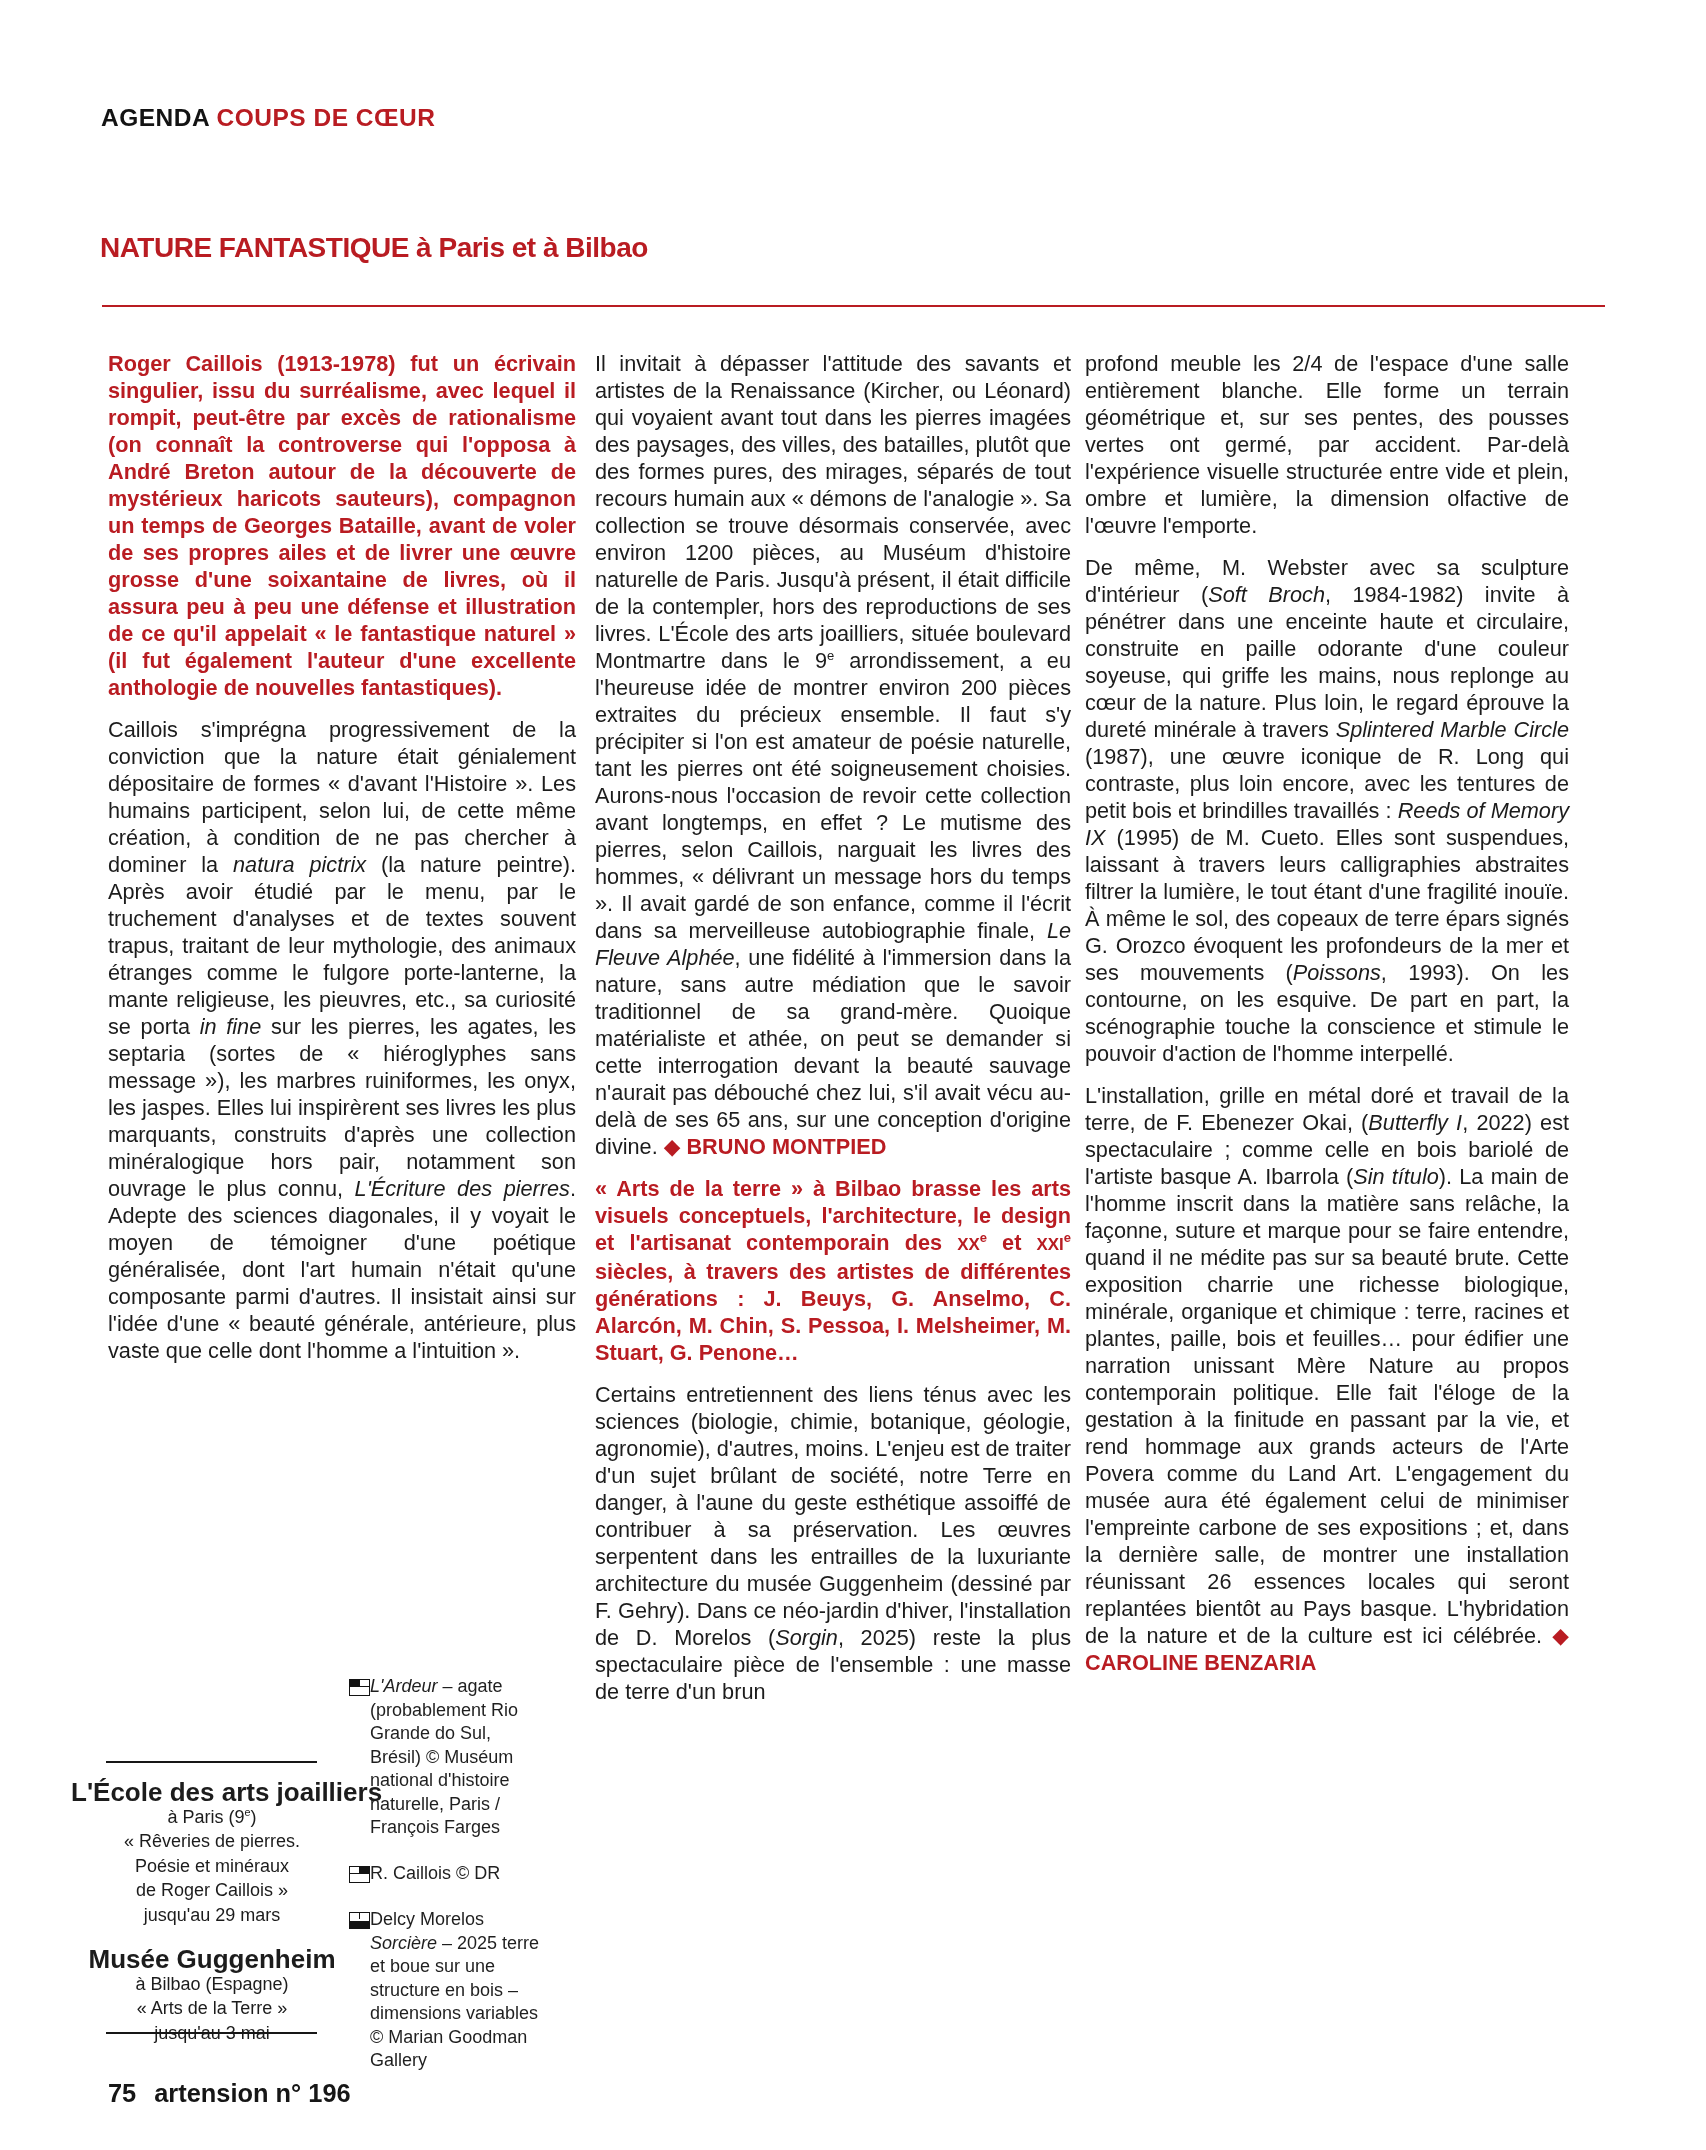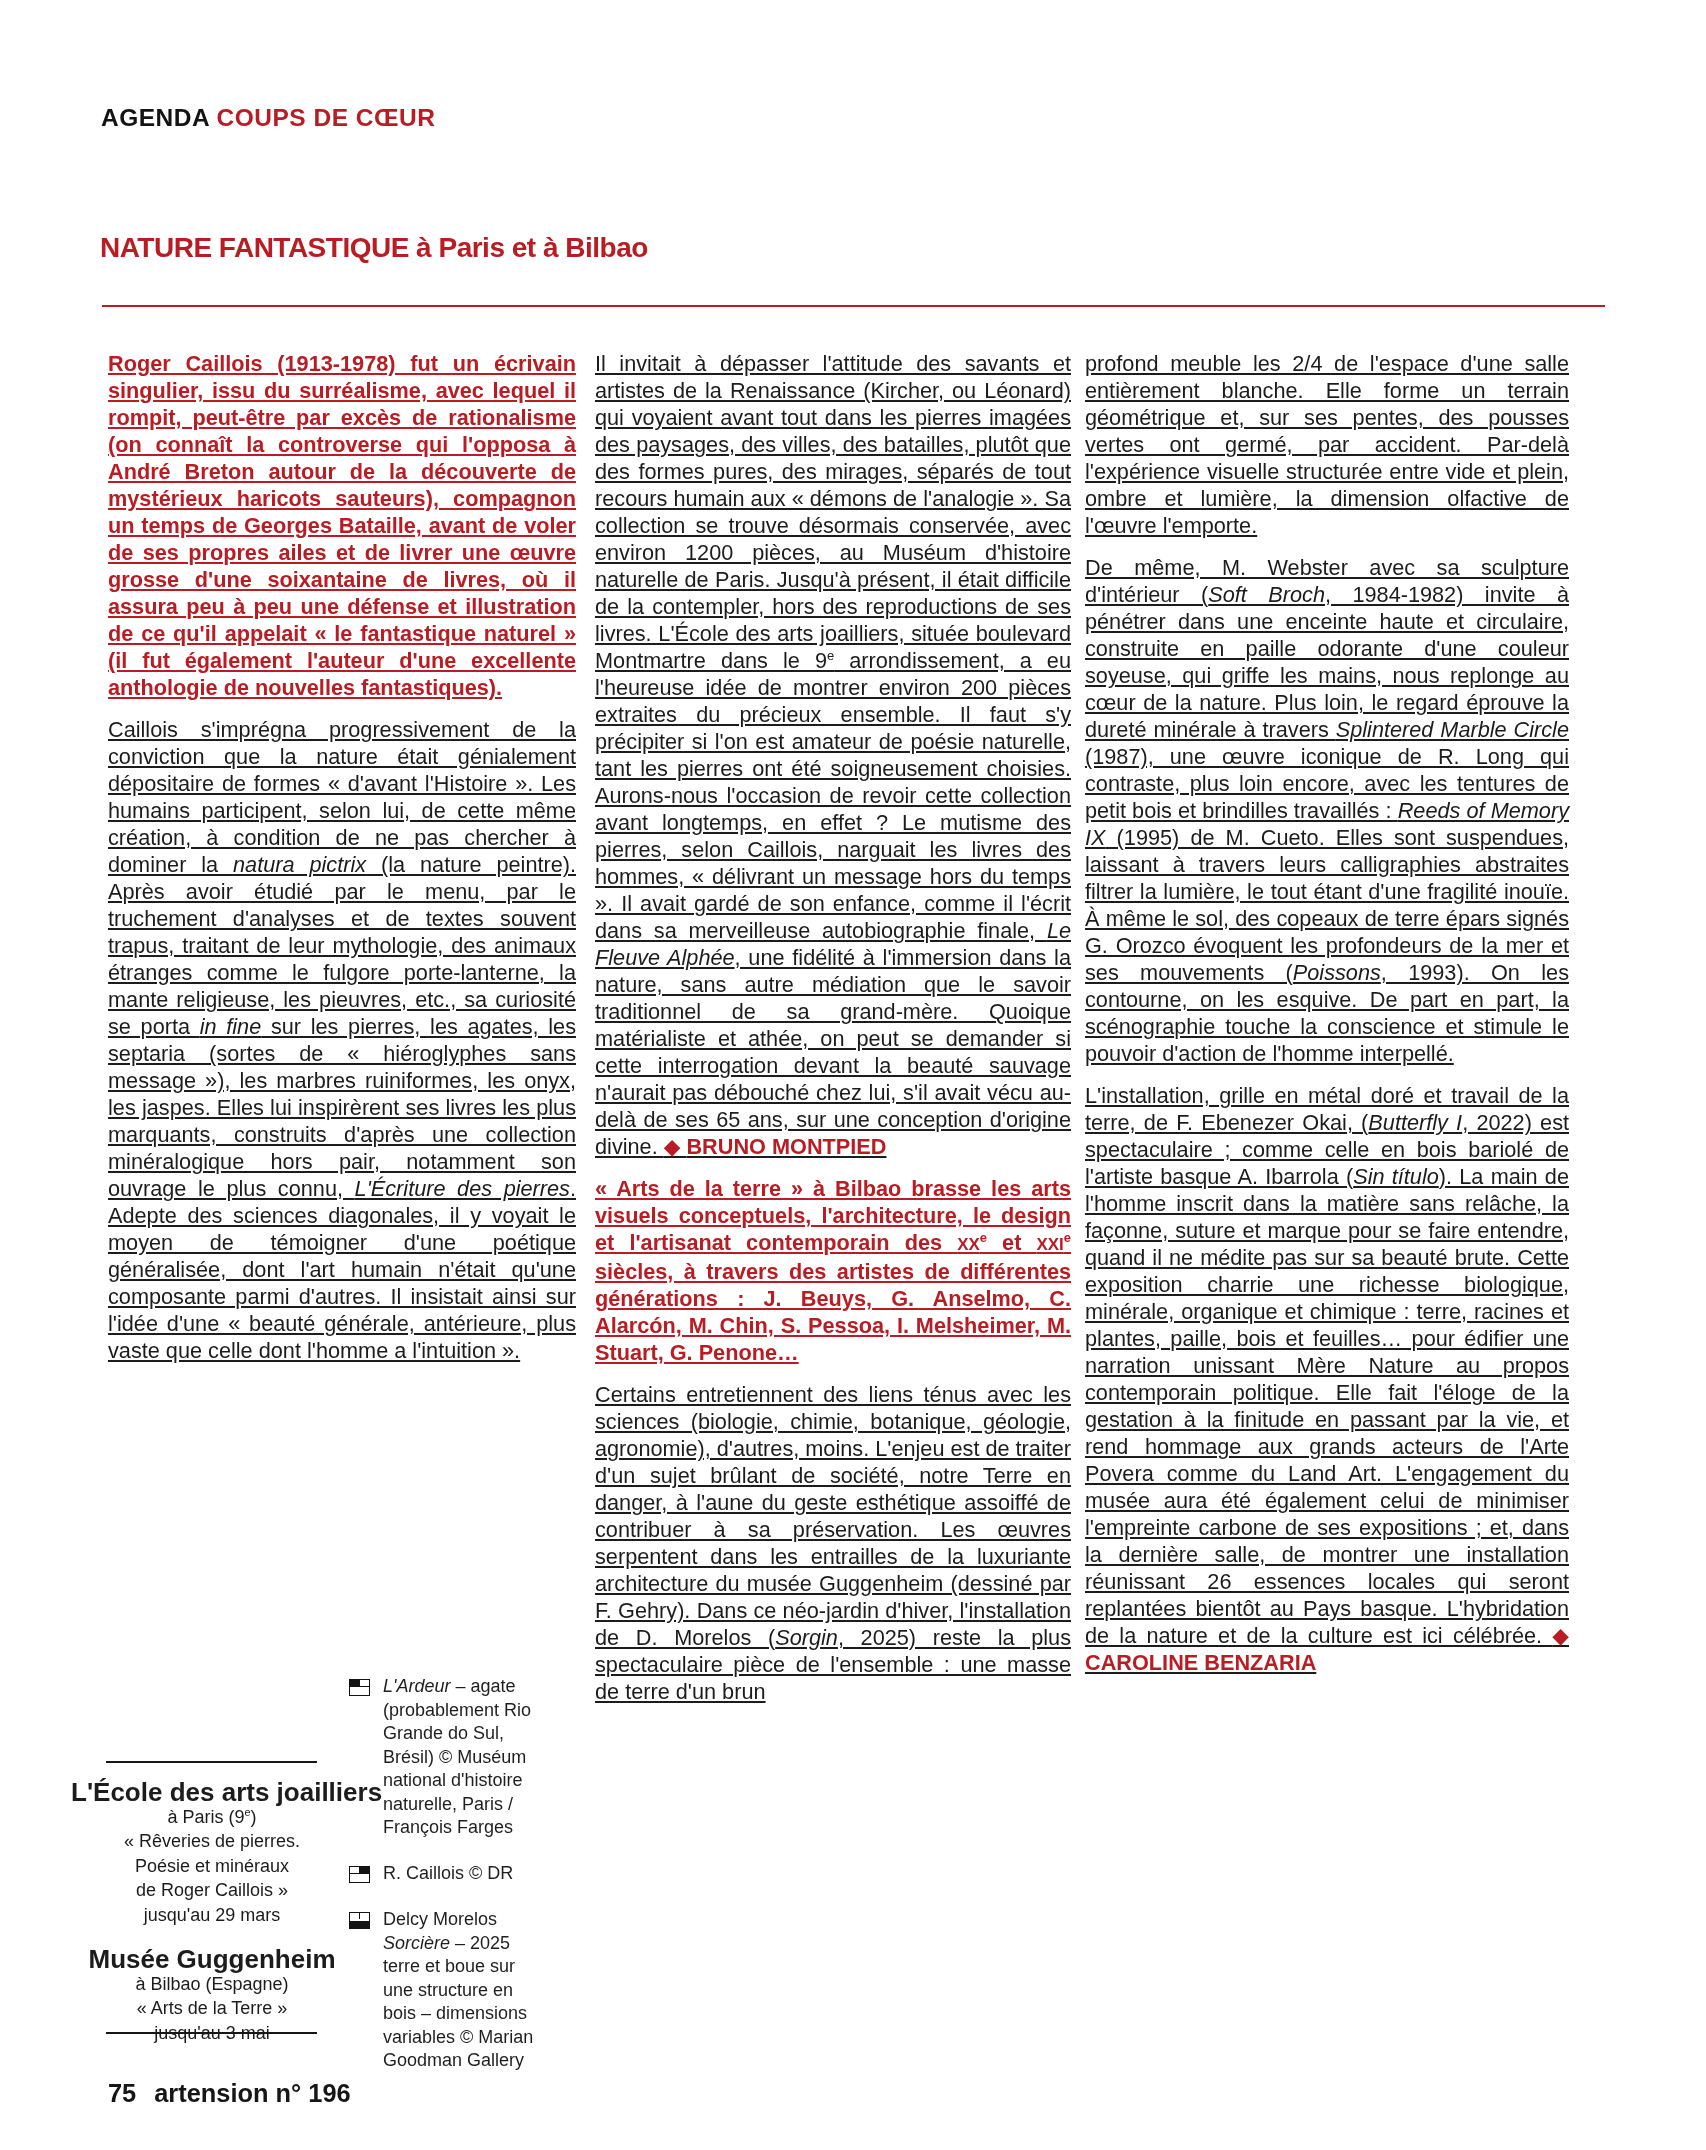--- a/index.html
+++ b/index.html
@@ -5,41 +5,41 @@
   html,body{margin:0;padding:0;background:#e8e8e8;}
   .page{position:relative;width:1706px;height:2151px;background:#ffffff;
         font-family:"Liberation Sans",sans-serif;color:#1c1c1c;overflow:hidden;}
   .kicker{position:absolute;left:101px;top:104px;font-size:24.5px;font-weight:700;
           letter-spacing:0.5px;color:#131313;}
   .kicker .red{color:var(--red);}
   .article-title{position:absolute;left:100px;top:232px;margin:0;font-size:28px;
           font-weight:700;color:var(--red);letter-spacing:-0.5px;white-space:nowrap;}
   .title-rule{position:absolute;left:102px;top:305px;width:1503px;height:1.9px;background:var(--red);}
   .col{position:absolute;top:350px;font-size:21.7px;line-height:27px;text-align:justify;color:#1c1c1c;}
-  .col p{margin:0 0 15px 0;text-decoration:underline;}
+  .col p{margin:0 0 15px 0;}
   .col1{left:108px;width:468px;}
   .col2{left:595px;width:476px;}
   .col3{left:1085px;width:484px;}
   .red-para{color:var(--red);font-weight:700;}
   .i{font-style:italic;}
   .sup{font-size:.6em;vertical-align:super;line-height:0;}
   .sc{font-size:.78em;text-transform:uppercase;}
   .diamond{color:var(--red);}
   .author{color:var(--red);font-weight:700;}
   .rule{position:absolute;left:106px;width:211px;height:1.9px;background:#161616;}
   .rule-top{top:1761px;}
   .rule-bottom{top:2032px;}
   .venues{position:absolute;left:71px;top:1780px;width:282px;text-align:center;
           font-size:18px;line-height:24.5px;color:#1c1c1c;}
   .venue-name{font-weight:700;font-size:26px;white-space:nowrap;}
   .venue-line{white-space:nowrap;}
   .venue + .venue{margin-top:20px;}
   .captions{position:absolute;left:349px;top:1675px;width:196px;font-size:18px;
             line-height:23.5px;color:#1f1f1f;text-align:left;}
-  .caption{display:flex;gap:13px;margin-bottom:22.6px;}
+  .caption{display:flex;margin-bottom:22.6px;}
   .cap-text{flex:1;}
   .cap-icon{position:relative;flex:none;width:21px;height:17px;border:1.9px solid #131313;
             background:#fff;margin-top:3.8px;box-sizing:border-box;}
   .cap-icon.v1::before,.cap-icon.v2::before{content:"";position:absolute;left:-0.9px;right:-0.9px;
             top:42%;border-top:1.9px solid #131313;}
   .cap-icon.v1::after{content:"";position:absolute;left:0;top:0;width:52%;height:46%;background:#131313;}
   .cap-icon.v2::after{content:"";position:absolute;right:0;top:0;width:52%;height:46%;background:#131313;}
   .cap-icon.v3::before{content:"";position:absolute;left:46%;top:0;height:42%;border-left:1.9px solid #131313;}
   .cap-icon.v3::after{content:"";position:absolute;left:-0.9px;right:-0.9px;bottom:-0.9px;height:55%;background:#131313;}
   .footer{position:absolute;left:108px;top:2079px;display:flex;gap:18px;

